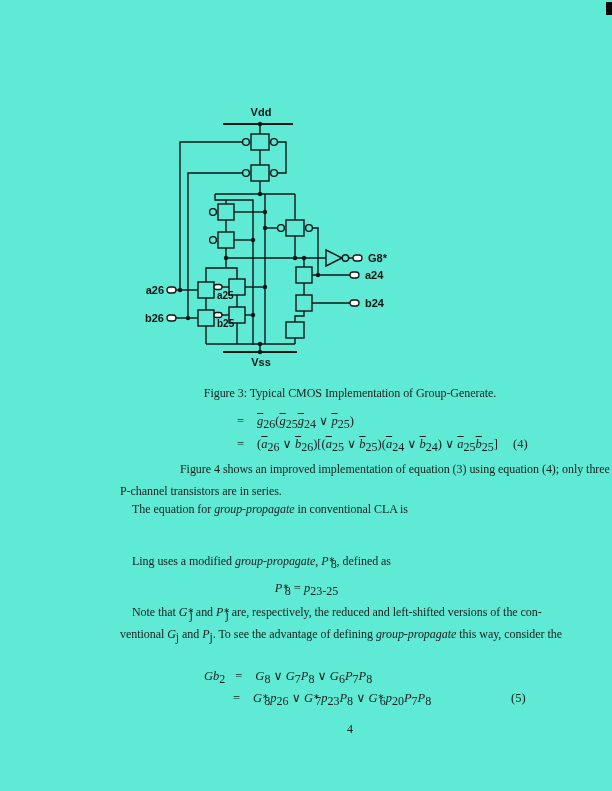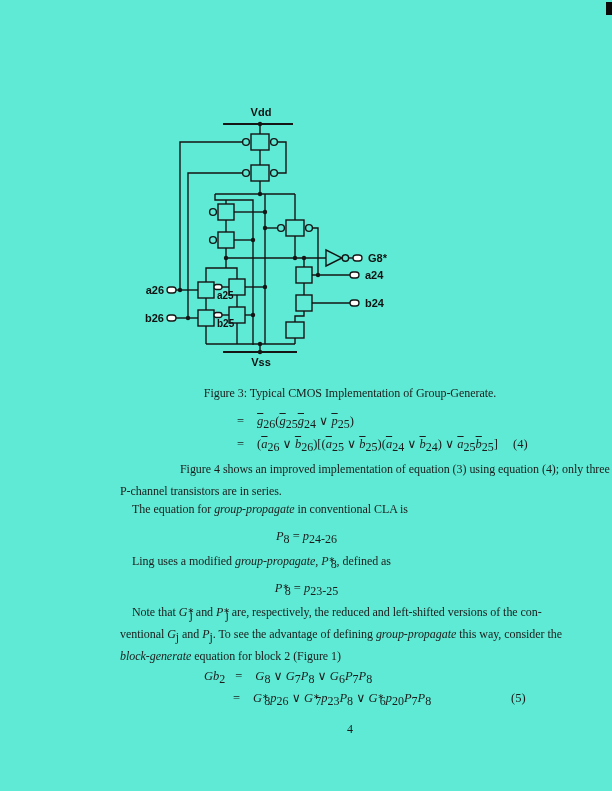--- a/index.html
+++ b/index.html
@@ -178,28 +178,26 @@
   </div>
   <div class="abs eq" style="left:237px; top:436px;">
     <span class="rel">=</span><span>(<span class="ov"><i>a</i></span><sub>26</sub> ∨ <span class="ov"><i>b</i></span><sub>26</sub>)[(<span class="ov"><i>a</i></span><sub>25</sub> ∨ <span class="ov"><i>b</i></span><sub>25</sub>)(<span class="ov"><i>a</i></span><sub>24</sub> ∨ <span class="ov"><i>b</i></span><sub>24</sub>) ∨ <span class="ov"><i>a</i></span><sub>25</sub><span class="ov"><i>b</i></span><sub>25</sub>]</span>
   </div>
   <div class="abs eq" style="left:513px; top:437px;">(4)</div>
 
   <div class="abs body-line" style="left:88px; top:462px;margin-left:48px;">Figure 4 shows an improved implementation of equation (3) using equation (4); only three</div>
   <div class="abs body-line" style="left:88px; top:502px;">The equation for <i>group-propagate</i> in conventional CLA is</div>
 
   <div class="abs body-line" style="left:76px; top:484px;">P-channel transistors are in series.</div>
-  <div class="abs eq center" style="left:76px; top:529px; width:461px;"><i>P</i><sub>8</sub> = <i>p</i><sub>24-26</sub></div>
 
   <div class="abs body-line" style="left:88px; top:554px;">Ling uses a modified <i>group-propagate</i>, <span class="ss"><i>P</i><sup>∗</sup><sub>8</sub></span>, defined as</div>
   <div class="abs eq center" style="left:76px; top:581px; width:461px;"><span class="ss"><i>P</i><sup>∗</sup><sub>8</sub></span> = <i>p</i><sub>23-25</sub></div>
 
   <div class="abs body-line" style="left:76px; top:627px;">ventional <i>G</i><sub>j</sub> and <i>P</i><sub>j</sub>. To see the advantage of defining <i>group-propagate</i> this way, consider the</div>
   <div class="abs body-line" style="left:88px; top:605px;">Note that <span class="ss"><i>G</i><sup>∗</sup><sub>j</sub></span> and <span class="ss"><i>P</i><sup>∗</sup><sub>j</sub></span> are, respectively, the reduced and left-shifted versions of the con-</div>
-  <div class="abs body-line" style="left:76px; top:649px;"><i>block-generate</i> equation for block 2 (Figure 1)</div>
 
   <div class="abs eq" style="left:204px; top:668px;">
     <span class="lhs"><i>Gb</i><sub>2</sub></span><span class="rel">=</span><span><i>G</i><sub>8</sub> ∨ <i>G</i><sub>7</sub><i>P</i><sub>8</sub> ∨ <i>G</i><sub>6</sub><i>P</i><sub>7</sub><i>P</i><sub>8</sub></span>
   </div>
   <div class="abs eq" style="left:233px; top:690px;">
     <span class="rel">=</span><span><span class="ss"><i>G</i><sup>∗</sup><sub>8</sub></span><i>p</i><sub>26</sub> ∨ <span class="ss"><i>G</i><sup>∗</sup><sub>7</sub></span><i>p</i><sub>23</sub><i>P</i><sub>8</sub> ∨ <span class="ss"><i>G</i><sup>∗</sup><sub>6</sub></span><i>p</i><sub>20</sub><i>P</i><sub>7</sub><i>P</i><sub>8</sub></span>
   </div>
   <div class="abs eq" style="left:511px; top:691px;">(5)</div>
 
   <div class="abs body-line center" style="left:0; top:722px; width:612px;">4</div>

